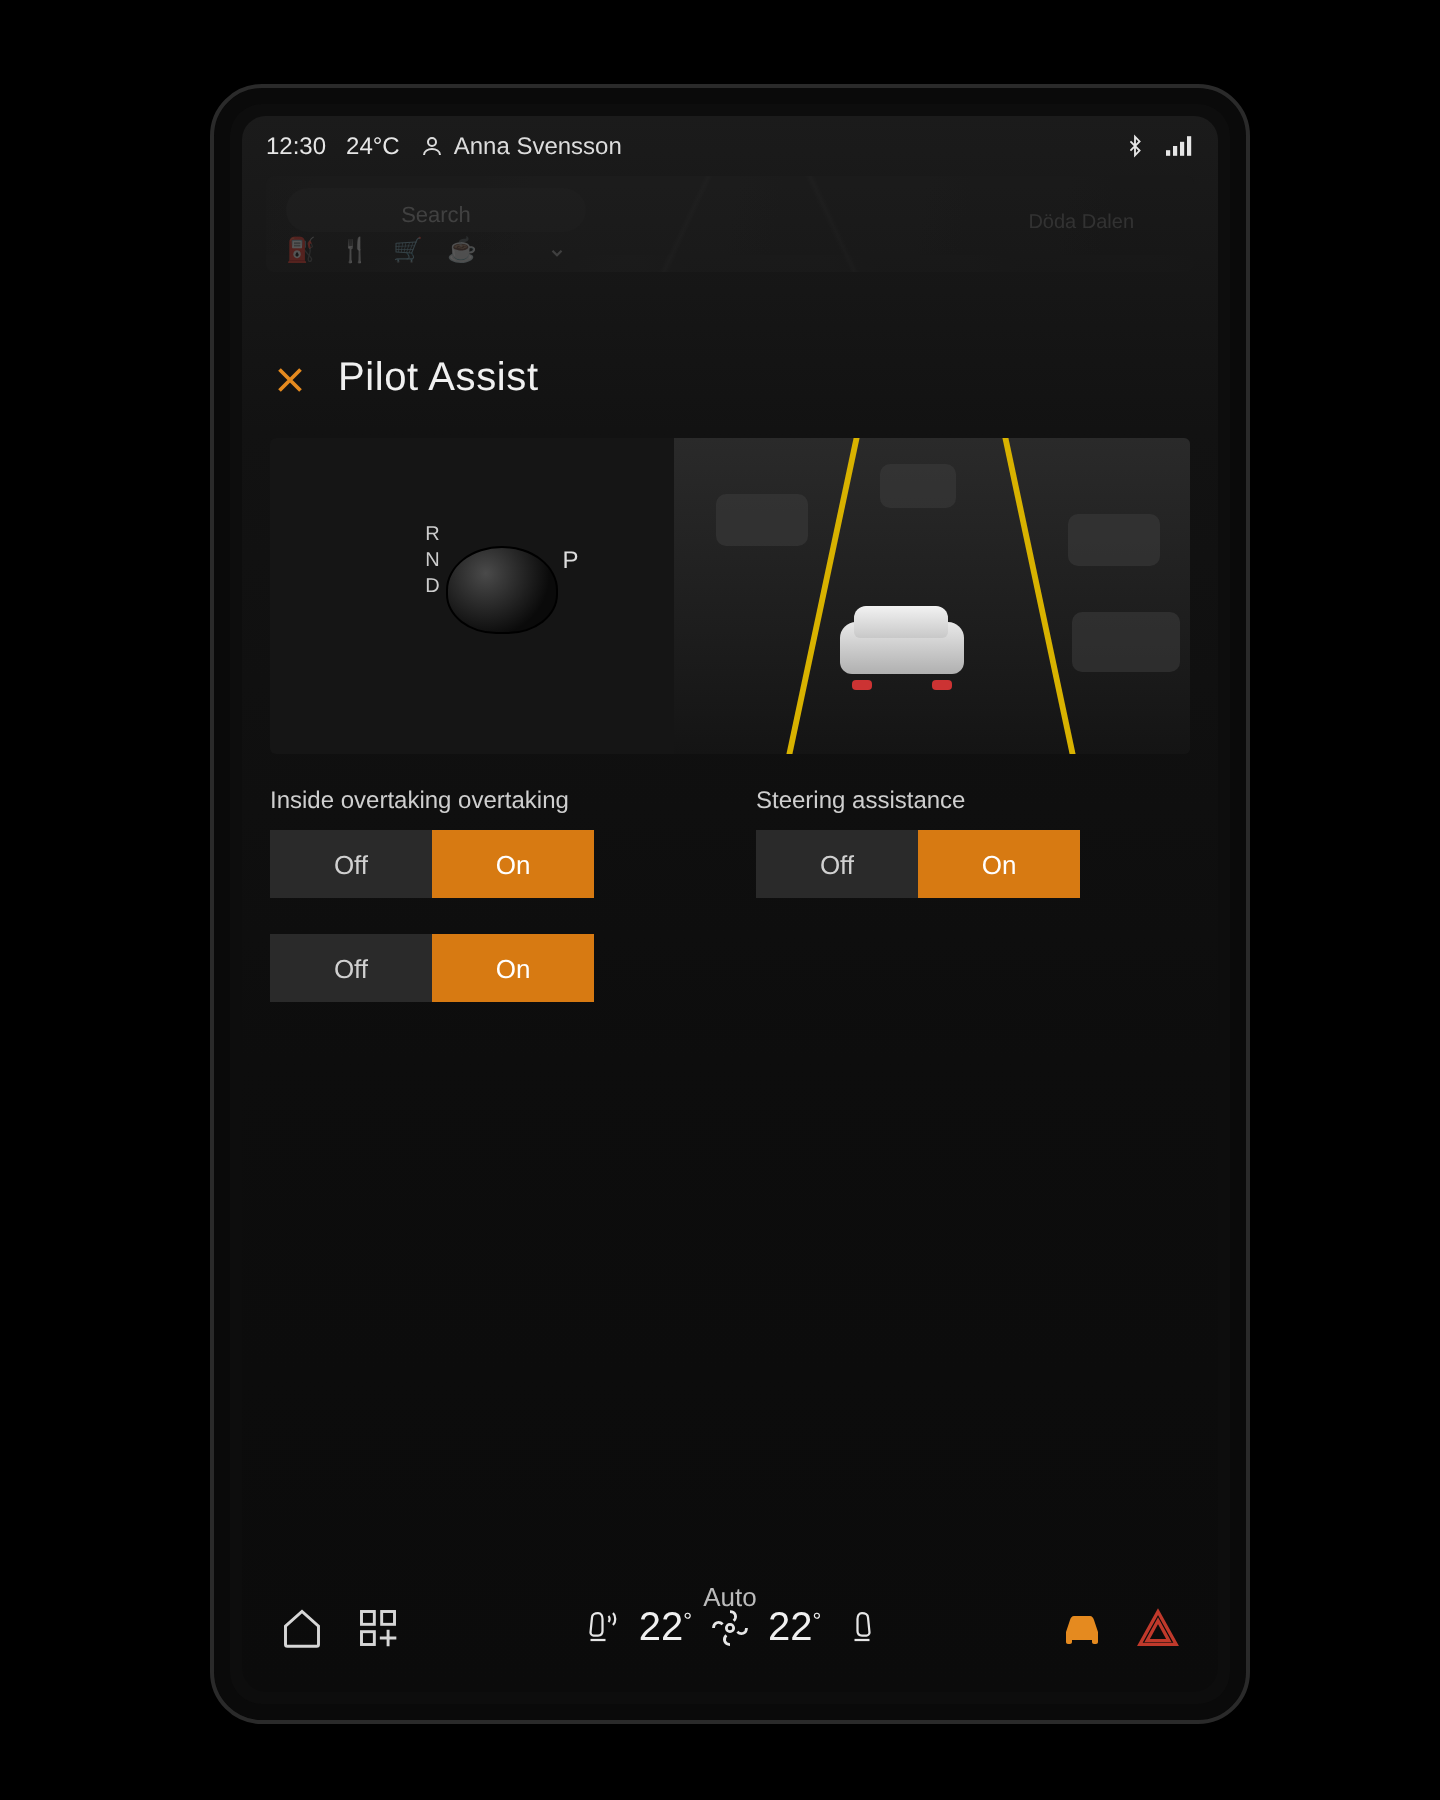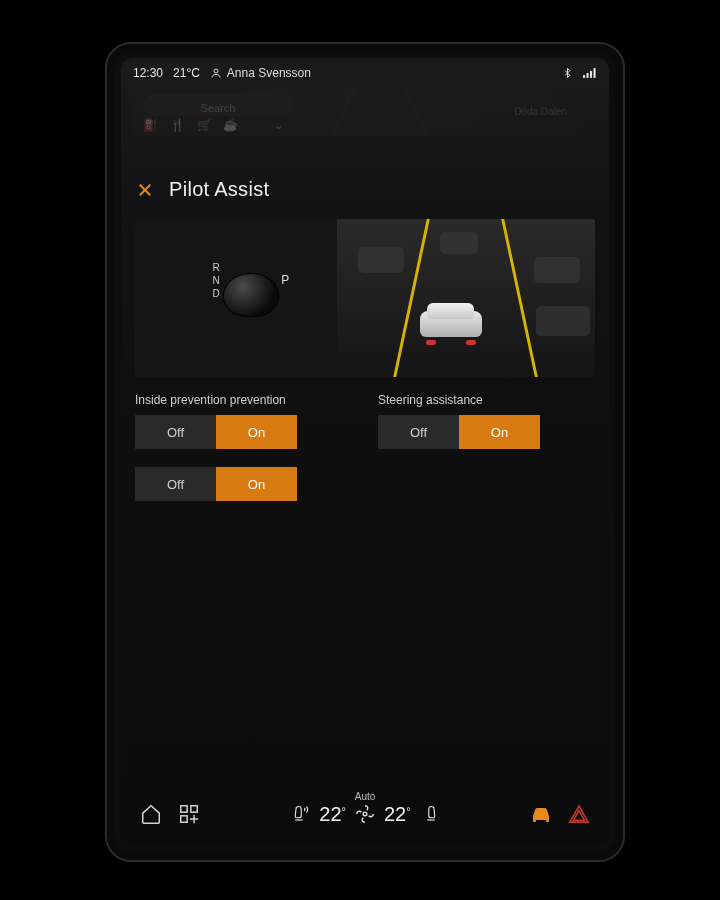--- a/index.html
+++ b/index.html
@@ -200,21 +200,21 @@
     cursor: pointer;
     min-width: 28px;
   }
   .climate {
     display: flex; align-items: center; gap: 8px;
     flex: 1; justify-content: center;
     position: relative;
   }
   .climate-mode {
     position: absolute; top: -12px; left: 50%; transform: translateX(-50%);
-    font-size: 10px; color: #bbb;
+    font-size: 13px; color: #bbb;
   }
   .climate-temp {
     font-size: 20px; color: #f0f0f0;
     display: flex; align-items: flex-start;
   }
   .climate-temp .deg { font-size: 11px; margin-top: 2px; }
   .climate svg { display: block; }
   .dock .active { color: #e58a1f; }
   .dock .hazard { color: #c0392b; }
 
@@ -229,21 +229,21 @@
 </head>
 <body>
 
 <div class="interior-strip"></div>
 
 <div class="device">
   <div class="screen">
 
     <div class="statusbar">
       <span>12:30</span>
-      <span>21°C</span>
+      <span>24°C</span>
       <span class="profile">
         <svg width="12" height="12" viewBox="0 0 24 24" fill="none" stroke="currentColor" stroke-width="2">
           <circle cx="12" cy="8" r="4"></circle>
             <path d="M4 21c0-4 4-6 8-6s8 2 8 6"></path>
         </svg>
         <span>Anna Svensson</span>
       </span>
       <span class="spacer"></span>
       <span>
         <svg width="11" height="14" viewBox="0 0 24 24" fill="none" stroke="#e6e6e6" stroke-width="2">
@@ -315,21 +315,21 @@
           <div class="car-body"></div>
           <div class="car-light l"></div>
             <div class="car-light r"></div>
         </div>
       </div>
     </div>
 
     <div class="settings">
 
       <div>
-        <div class="setting-label">Inside prevention prevention</div>
+        <div class="setting-label">Inside overtaking overtaking</div>
         <div class="toggle">
           <div class="off">Off</div>
           <div class="on">On</div>
         </div>
       </div>
 
       <div>
         <div class="setting-label">Steering assistance</div>
         <div class="toggle">
           <div class="off">Off</div>

